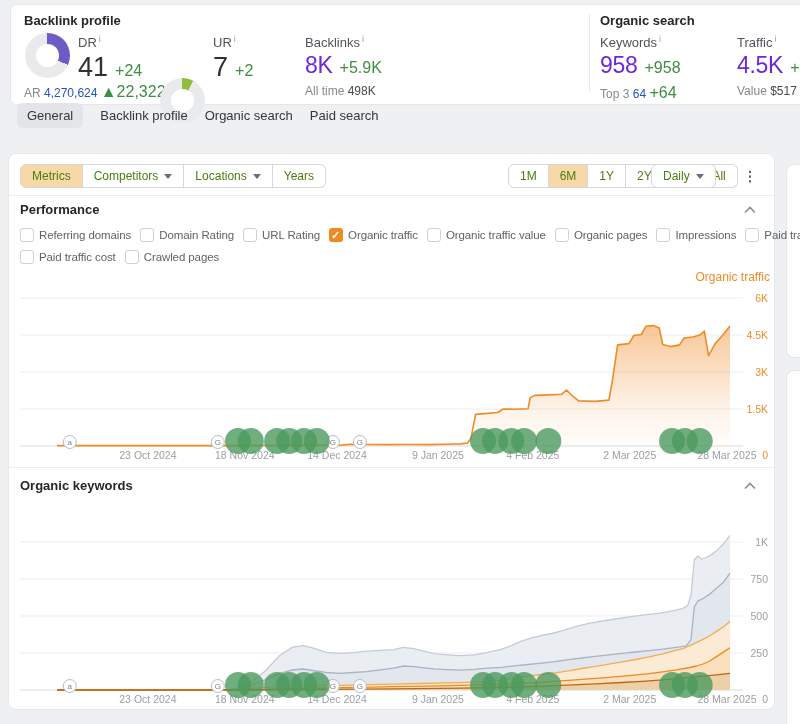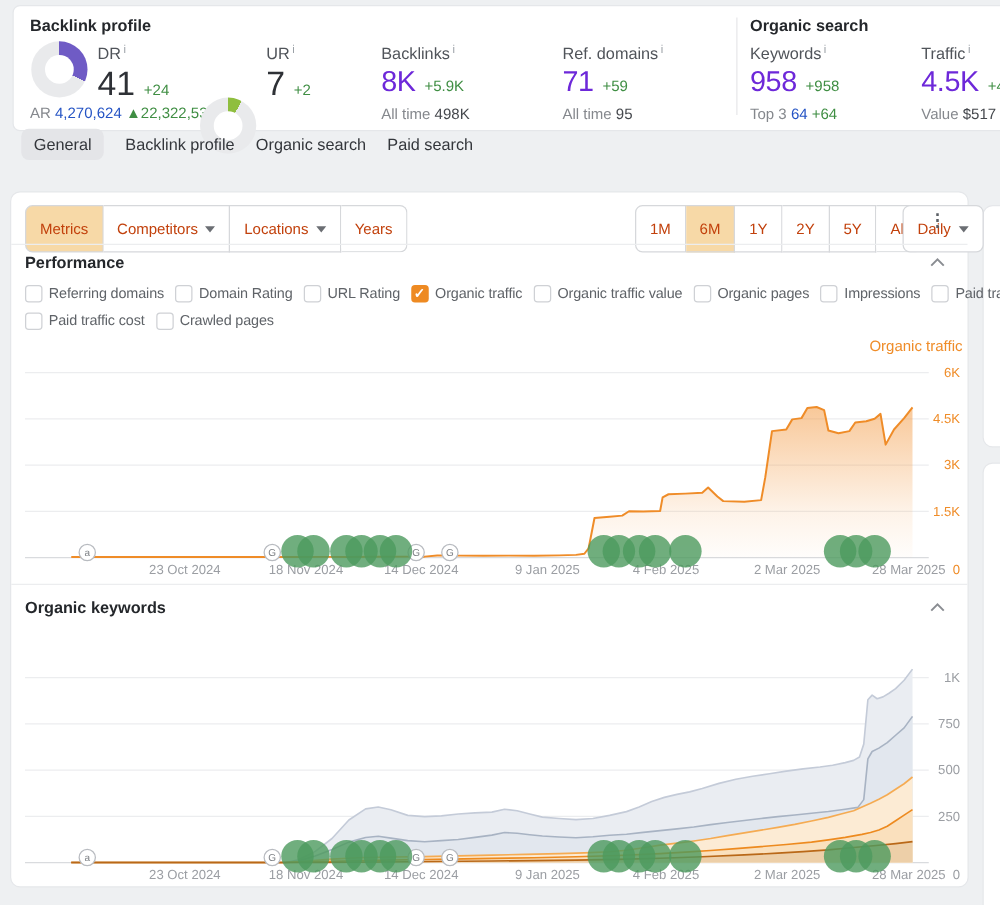--- a/index.html
+++ b/index.html
@@ -22,37 +22,37 @@
 
   
   .donut { width:45px; height:45px; border-radius:50%; position:relative; }
   .donut::after { content:""; position:absolute; inset:11px; background:#fff; border-radius:50%; }
   .metric { position:absolute; z-index:2; white-space:nowrap; }
   .mlabel { font-size:13px; color:#50545a; }
   sup.info { font-size:9px; color:#9aa0a6; margin-left:2px; }
   .mvalue { margin-top:2px; display:flex; align-items:baseline; gap:7px; }
   .big  { font-size:23px; color:#6d28d9; letter-spacing:-0.3px; }
   .dark { font-size:27px; color:#2e3136; }
-  .chg  { font-size:12px; color:#3f8e43; }
+  .chg  { font-size:16px; color:#3f8e43; }
   .msub { margin-top:5px; font-size:12px; color:#45484d; }
   .lab  { color:#85888d; }
   .blue-link { color:#2453c4; }
   #ar-row { font-size:12px; z-index:2; }
 
   
   #tabs { display:flex; gap:17px; align-items:center; z-index:2; }
   .tab { font-size:13px; color:#33363b; cursor:pointer; padding:5px 10px; margin:0 -10px; border-radius:6px; }
   .tab.active { background:#e4e5e8; margin:0; }
 
   
   .btn-group { display:flex; z-index:2; }
   .tbtn {
-    font-size:12px; color:#c2410c; background:#fff;
+    font-size:12px; color:#4d7c0f; background:#fff;
     border:1px solid #d6d8db; border-left:none;
-    padding:4px 11px; height:38px; display:flex; align-items:center; gap:6px; cursor:pointer;
+    padding:4px 11px; height:24px; display:flex; align-items:center; gap:6px; cursor:pointer;
   }
   .tbtn:first-child { border-left:1px solid #d6d8db; border-radius:6px 0 0 6px; }
   .tbtn:last-child { border-radius:0 6px 6px 0; }
   .tbtn.only { border-radius:6px; border-left:1px solid #d6d8db; }
   .tbtn.active { background:#f7d9a7; border-color:#d6d8db; }
   .caret { width:0; height:0; border-left:4px solid transparent; border-right:4px solid transparent; border-top:5px solid #6b6e73; }
   #kebab { z-index:2; width:16px; height:24px; display:flex; align-items:center; justify-content:center; cursor:pointer; color:#5c6066; font-size:14px; font-weight:bold; letter-spacing:0; }
   #kebab::before { content:"\22EE"; }
 
   
@@ -110,28 +110,20 @@
 
   <div class="metric" style="left:305px; top:34px;">
     <div class="mlabel"><span>Backlinks</span><sup class="info">i</sup></div>
     <div class="mvalue">
         <span class="big">8K</span>
         <span class="chg">+5.9K</span>
       </div>
     <div class="msub"><span class="lab">All time</span> <span>498K</span></div>
   </div>
 
-  <div class="metric" style="left:450px; top:34px;">
-    <div class="mlabel"><span>Ref. domains</span><sup class="info">i</sup></div>
-    <div class="mvalue">
-        <span class="big">71</span>
-        <span class="chg">+59</span>
-      </div>
-    <div class="msub"><span class="lab">All time</span> <span>95</span></div>
-  </div>
 
   <div class="metric" style="left:600px; top:34px;">
     <div class="mlabel"><span>Keywords</span><sup class="info">i</sup></div>
     <div class="mvalue">
         <span class="big">958</span>
         <span class="chg">+958</span>
       </div>
     <div class="msub"><span class="lab">Top 3</span> <span class="blue-link">64</span> <span class="chg">+64</span></div>
   </div>
 
@@ -180,21 +172,21 @@
       <div class="tbtn">
         <span>2Y</span>
       </div>
       <div class="tbtn">
         <span>5Y</span>
       </div>
       <div class="tbtn">
         <span>All</span>
       </div>
     </div>
-  <div class="abs btn-group" style="left:722px; top:164px;">
+  <div class="abs btn-group" style="left:651px; top:164px;">
     <div class="tbtn only">
       <span>Daily</span>
       <span class="caret"></span>
     </div>
   </div>
   <div id="kebab" class="abs" style="left:742px; top:164px;"></div>
 
   <div class="abs h-divider" style="left:9px; top:195px; width:765px;"></div>
 
   <div class="abs sec-title" style="left:20px; top:202px;">Performance</div>

